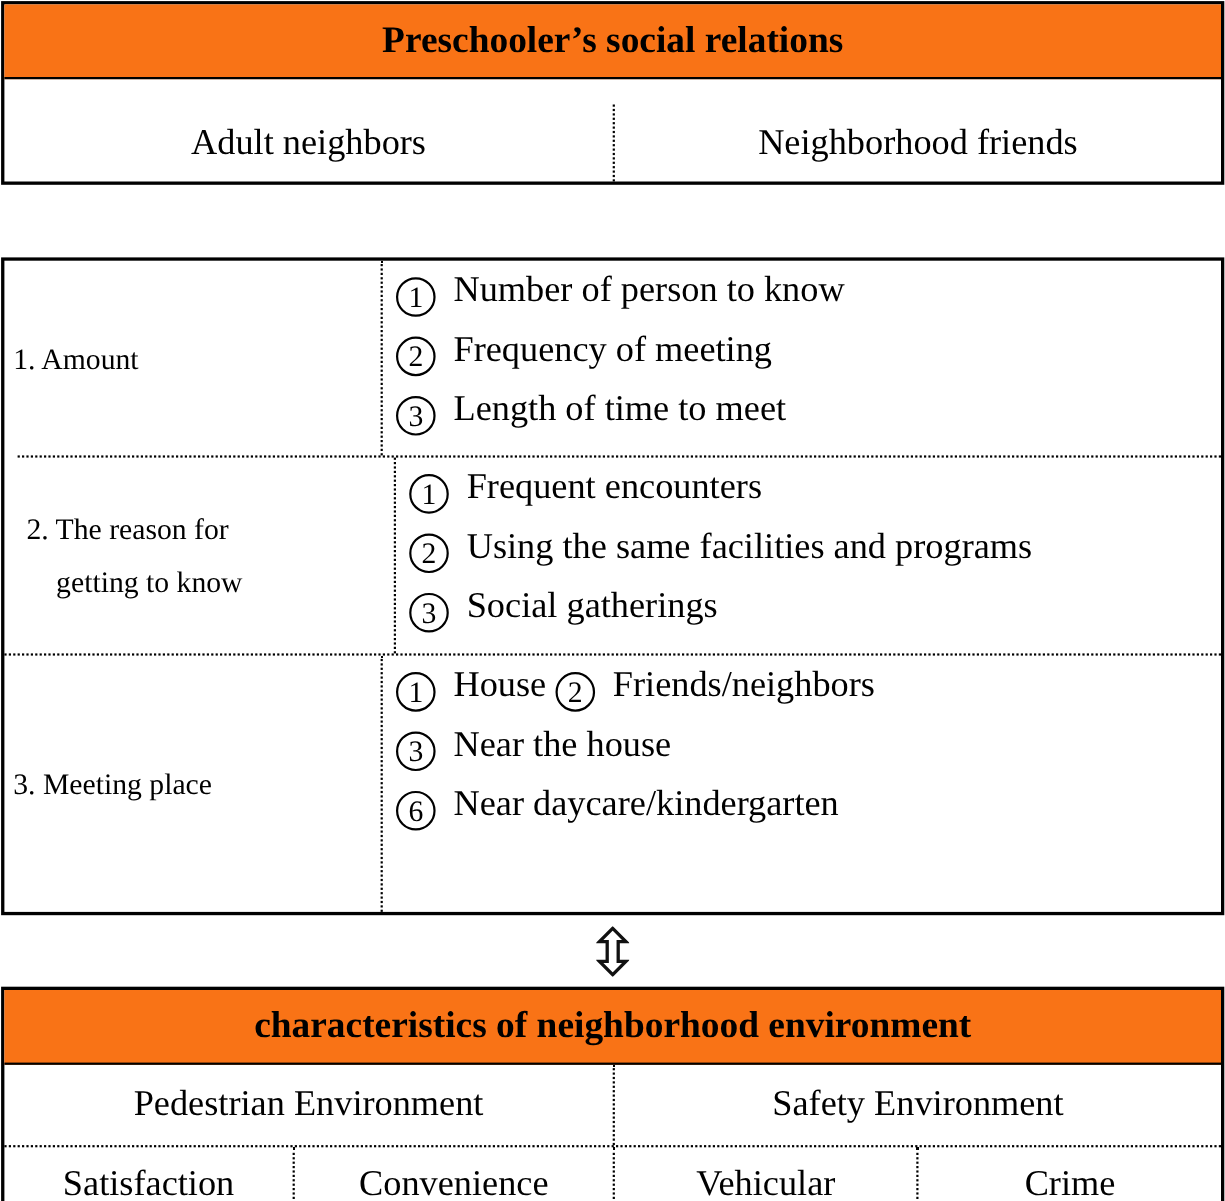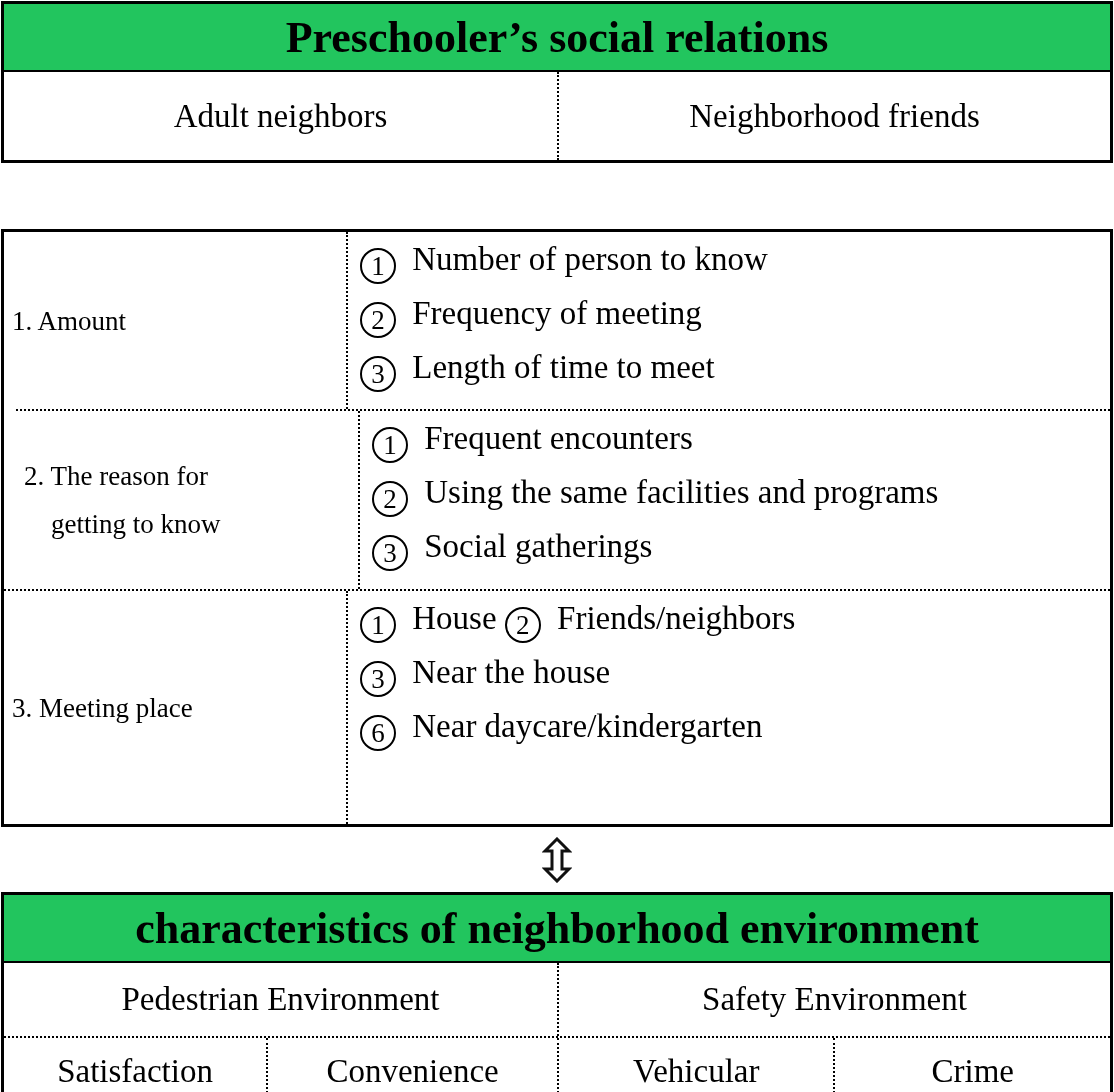--- a/index.html
+++ b/index.html
@@ -11,30 +11,30 @@
   }
   .page { width:1114px; height:1092px; box-sizing:border-box; padding:1px; }
 
   .tbl {
     border:3px solid #000;
     box-sizing:border-box;
     width:1112px;
     background:#fff;
   }
   .hdr {
-    background:#22c55e;
+    background:#f97316;
     border-bottom:2px solid #000;
     height:66px;
     display:flex; align-items:center; justify-content:center;
     font-weight:bold;
-    font-size:44px;
+    font-size:34px;
   }
 
   
-  .top-row { display:grid; grid-template-columns:1fr 1fr; height:88px; }
+  .top-row { display:grid; grid-template-columns:1fr 1fr; height:70px;margin-top:23px; }
   .cell {
     display:flex; align-items:center; justify-content:center;
     font-size:33px;
   }
   .dot-left { border-left:2px dotted #000; }
 
   
   .mrow { display:grid; grid-template-columns:342px 1fr; box-sizing:border-box; }
   .mrow.r1 { height:177px; }
   .mrow.r2 { height:180px; border-top:2px dotted #000;margin-left:12px; }

